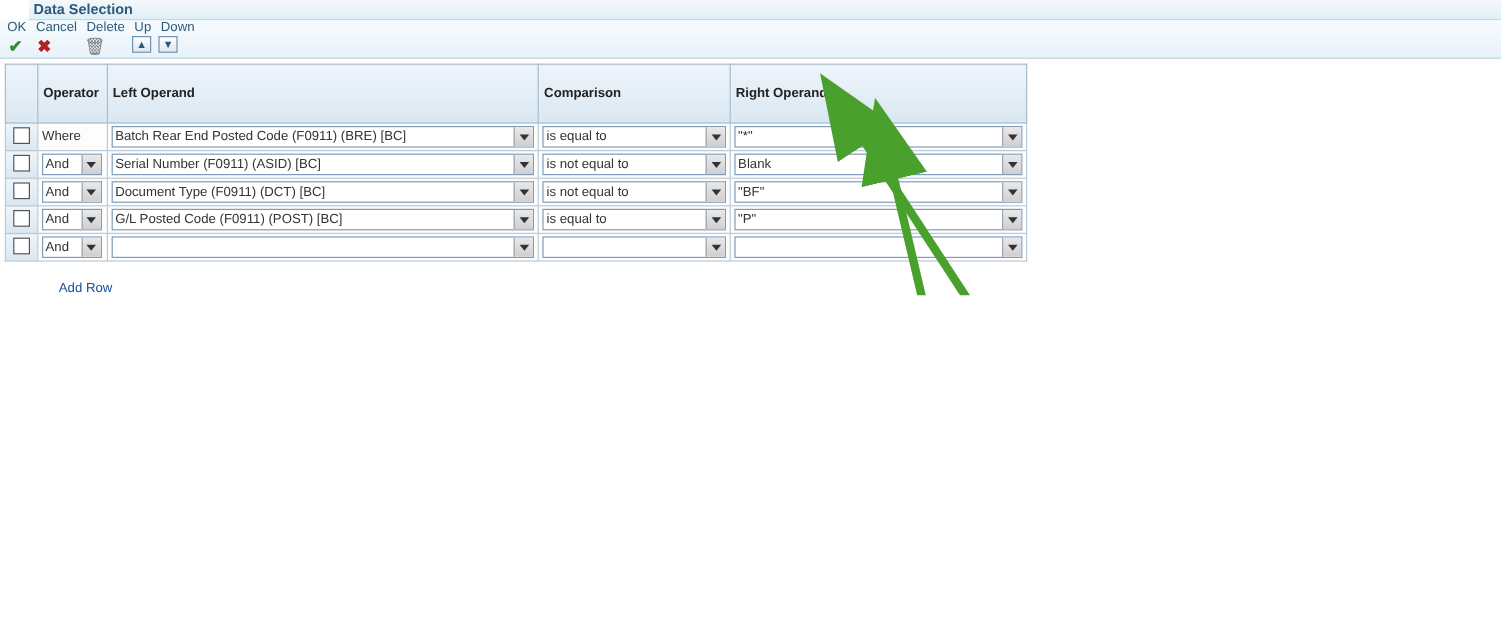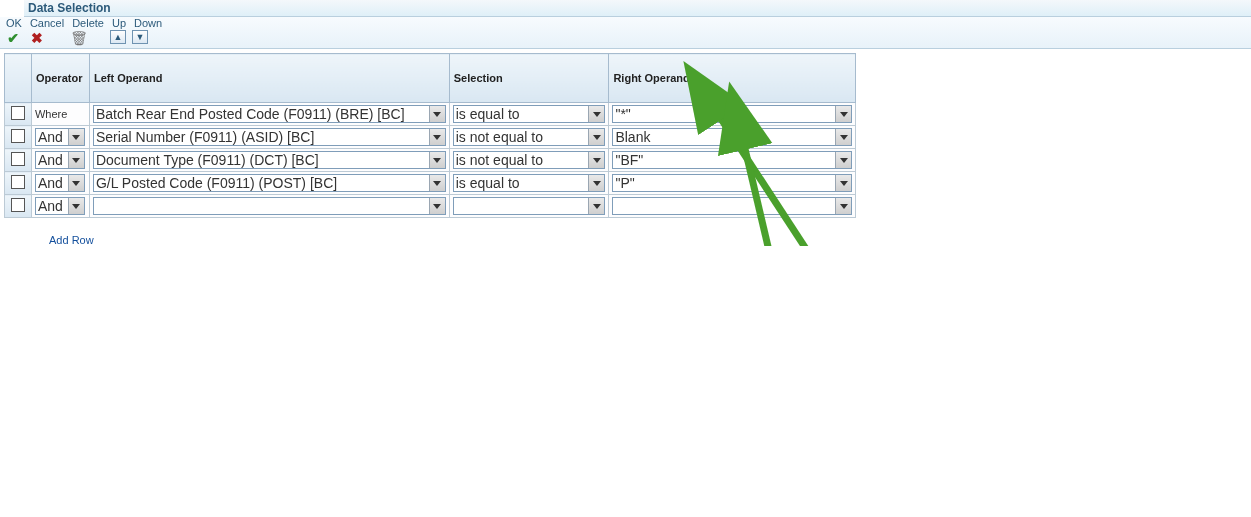--- a/index.html
+++ b/index.html
@@ -98,21 +98,21 @@
     background:#fff;
     height:18px;
     align-items:center;
     width:100%;
     box-sizing:border-box;
     position:relative;
   }
   .fsel .val {
     flex:1;
     padding: 1px 2px;
-    font-size:14px;
+    font-size:11px;
     white-space:nowrap;
     overflow:hidden;
   }
   .fsel .dd {
     width:15px; height:100%;
     background: linear-gradient(#e9e9e9,#cfcfcf);
     border-left:1px solid #9aa6b2;
     display:flex; align-items:center; justify-content:center;
   }
   .fsel .dd::after{
@@ -192,21 +192,21 @@
         <col class="c1">
         <col class="c2">
         <col class="c3">
         <col class="c4">
   </colgroup>
   <thead>
     <tr>
       <th></th>
       <th>Operator</th>
       <th>Left Operand</th>
-      <th>Selection</th>
+      <th>Comparison</th>
       <th>Right Operand</th>
     </tr>
   </thead>
   <tbody id="rows-body">
         <tr>
           <td class="chkcell"><span class="chk"></span></td>
           <td class="opcol"><span>Where</span></td>
           <td>
             <div class="fsel">
               <span class="val">Batch Rear End Posted Code (F0911) (BRE) [BC]</span>

